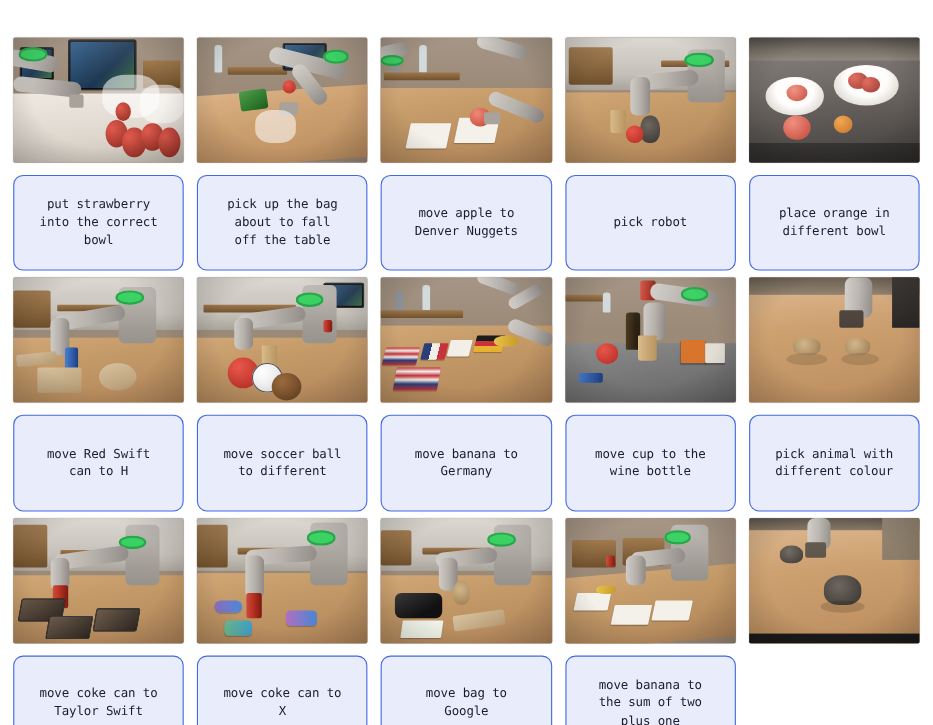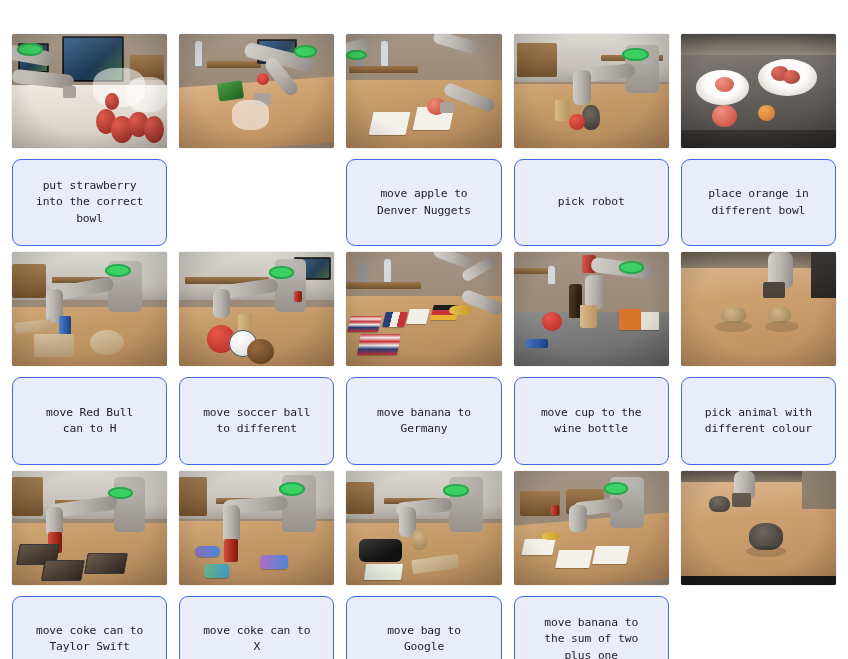--- a/index.html
+++ b/index.html
@@ -283,20 +283,23 @@
           <div class="arm-green" style="left:74%;top:10%;width:15%;height:11%"></div>
           <div class="arm-seg" style="left:52%;top:32%;width:28%;height:12%;transform:rotate(52deg)"></div>
           <div class="gripper" style="left:48%;top:52%;width:11%;height:10%"></div>
           <div class="bag" style="left:25%;top:42%;width:16%;height:16%"></div>
           <div class="ball red" style="left:50%;top:34%;width:8%;height:11%"></div>
           <div class="plastic" style="left:34%;top:58%;width:24%;height:26%"></div>
           <div class="haze"></div>
           <div class="vignette"></div>
         </div>
       </div>
+      <div class="caption">pick up the bag
+about to fall
+off the table</div>
     </div>
 
     <div class="cell">
       <div class="photo">
         <div class="photo-inner">
           <div class="bg-room"></div>
           <div class="bottle" style="left:22%;top:6%;width:5%;height:22%;background:#cfd8da"></div>
           <div class="bottle" style="left:6%;top:10%;width:5%;height:18%;background:#8a8f92"></div>
           <div class="shelf" style="left:2%;top:28%;width:44%;height:6%"></div>
           <div class="arm-seg" style="left:-6%;top:6%;width:22%;height:11%;transform:rotate(-14deg)"></div>
@@ -370,21 +373,21 @@
           <div class="arm-seg" style="left:24%;top:26%;width:42%;height:12%;transform:rotate(-10deg)"></div>
           <div class="arm-seg" style="left:22%;top:32%;width:11%;height:30%;border-radius:6px"></div>
           <div class="can blue" style="left:30%;top:56%;width:8%;height:18%"></div>
           <div class="blocks" style="left:2%;top:60%;width:24%;height:10%;transform:rotate(-6deg)"></div>
           <div class="blocks" style="left:14%;top:72%;width:26%;height:20%"></div>
           <div class="blocks" style="left:50%;top:68%;width:22%;height:22%;border-radius:50%"></div>
           <div class="haze"></div>
           <div class="vignette"></div>
         </div>
       </div>
-      <div class="caption">move Red Bull
+      <div class="caption">move Red Swift
 can to H</div>
     </div>
 
     <div class="cell">
       <div class="photo">
         <div class="photo-inner">
           <div class="bg-wall"></div>
           <div class="shelf" style="left:4%;top:22%;width:54%;height:6%"></div>
           <div class="monitor" style="left:74%;top:4%;width:24%;height:20%">
               <div class="monitor-scr"></div>

